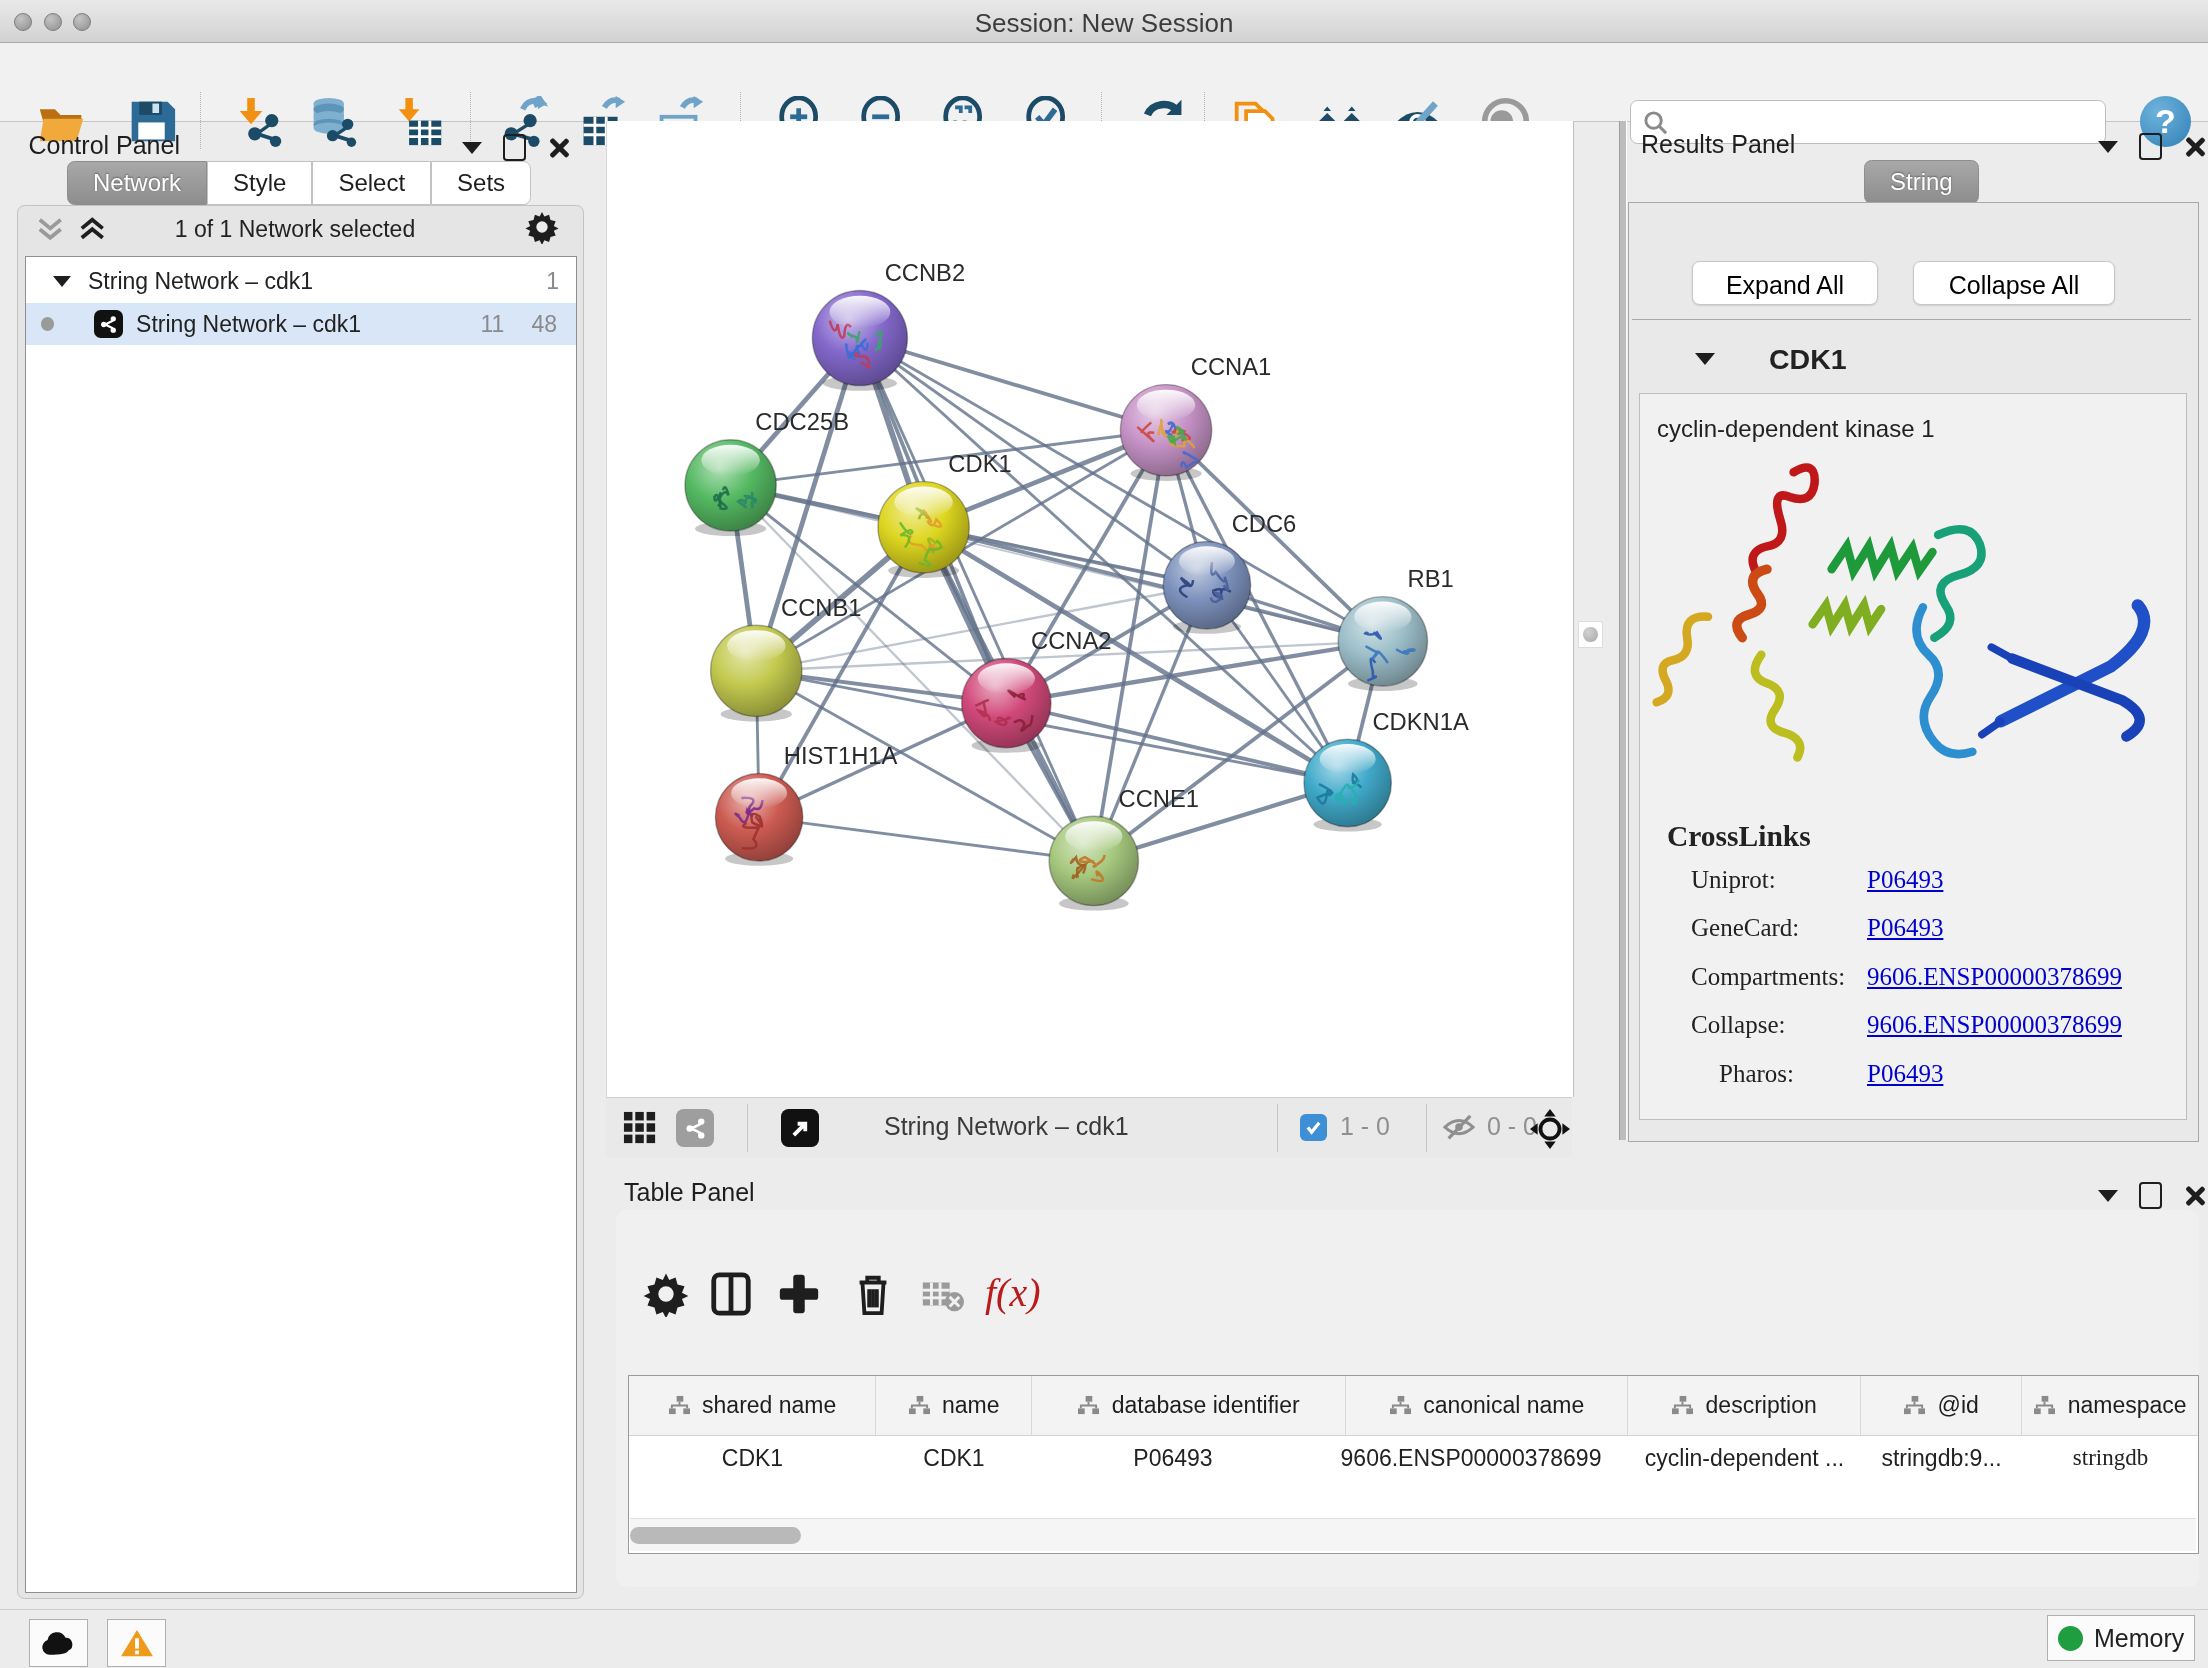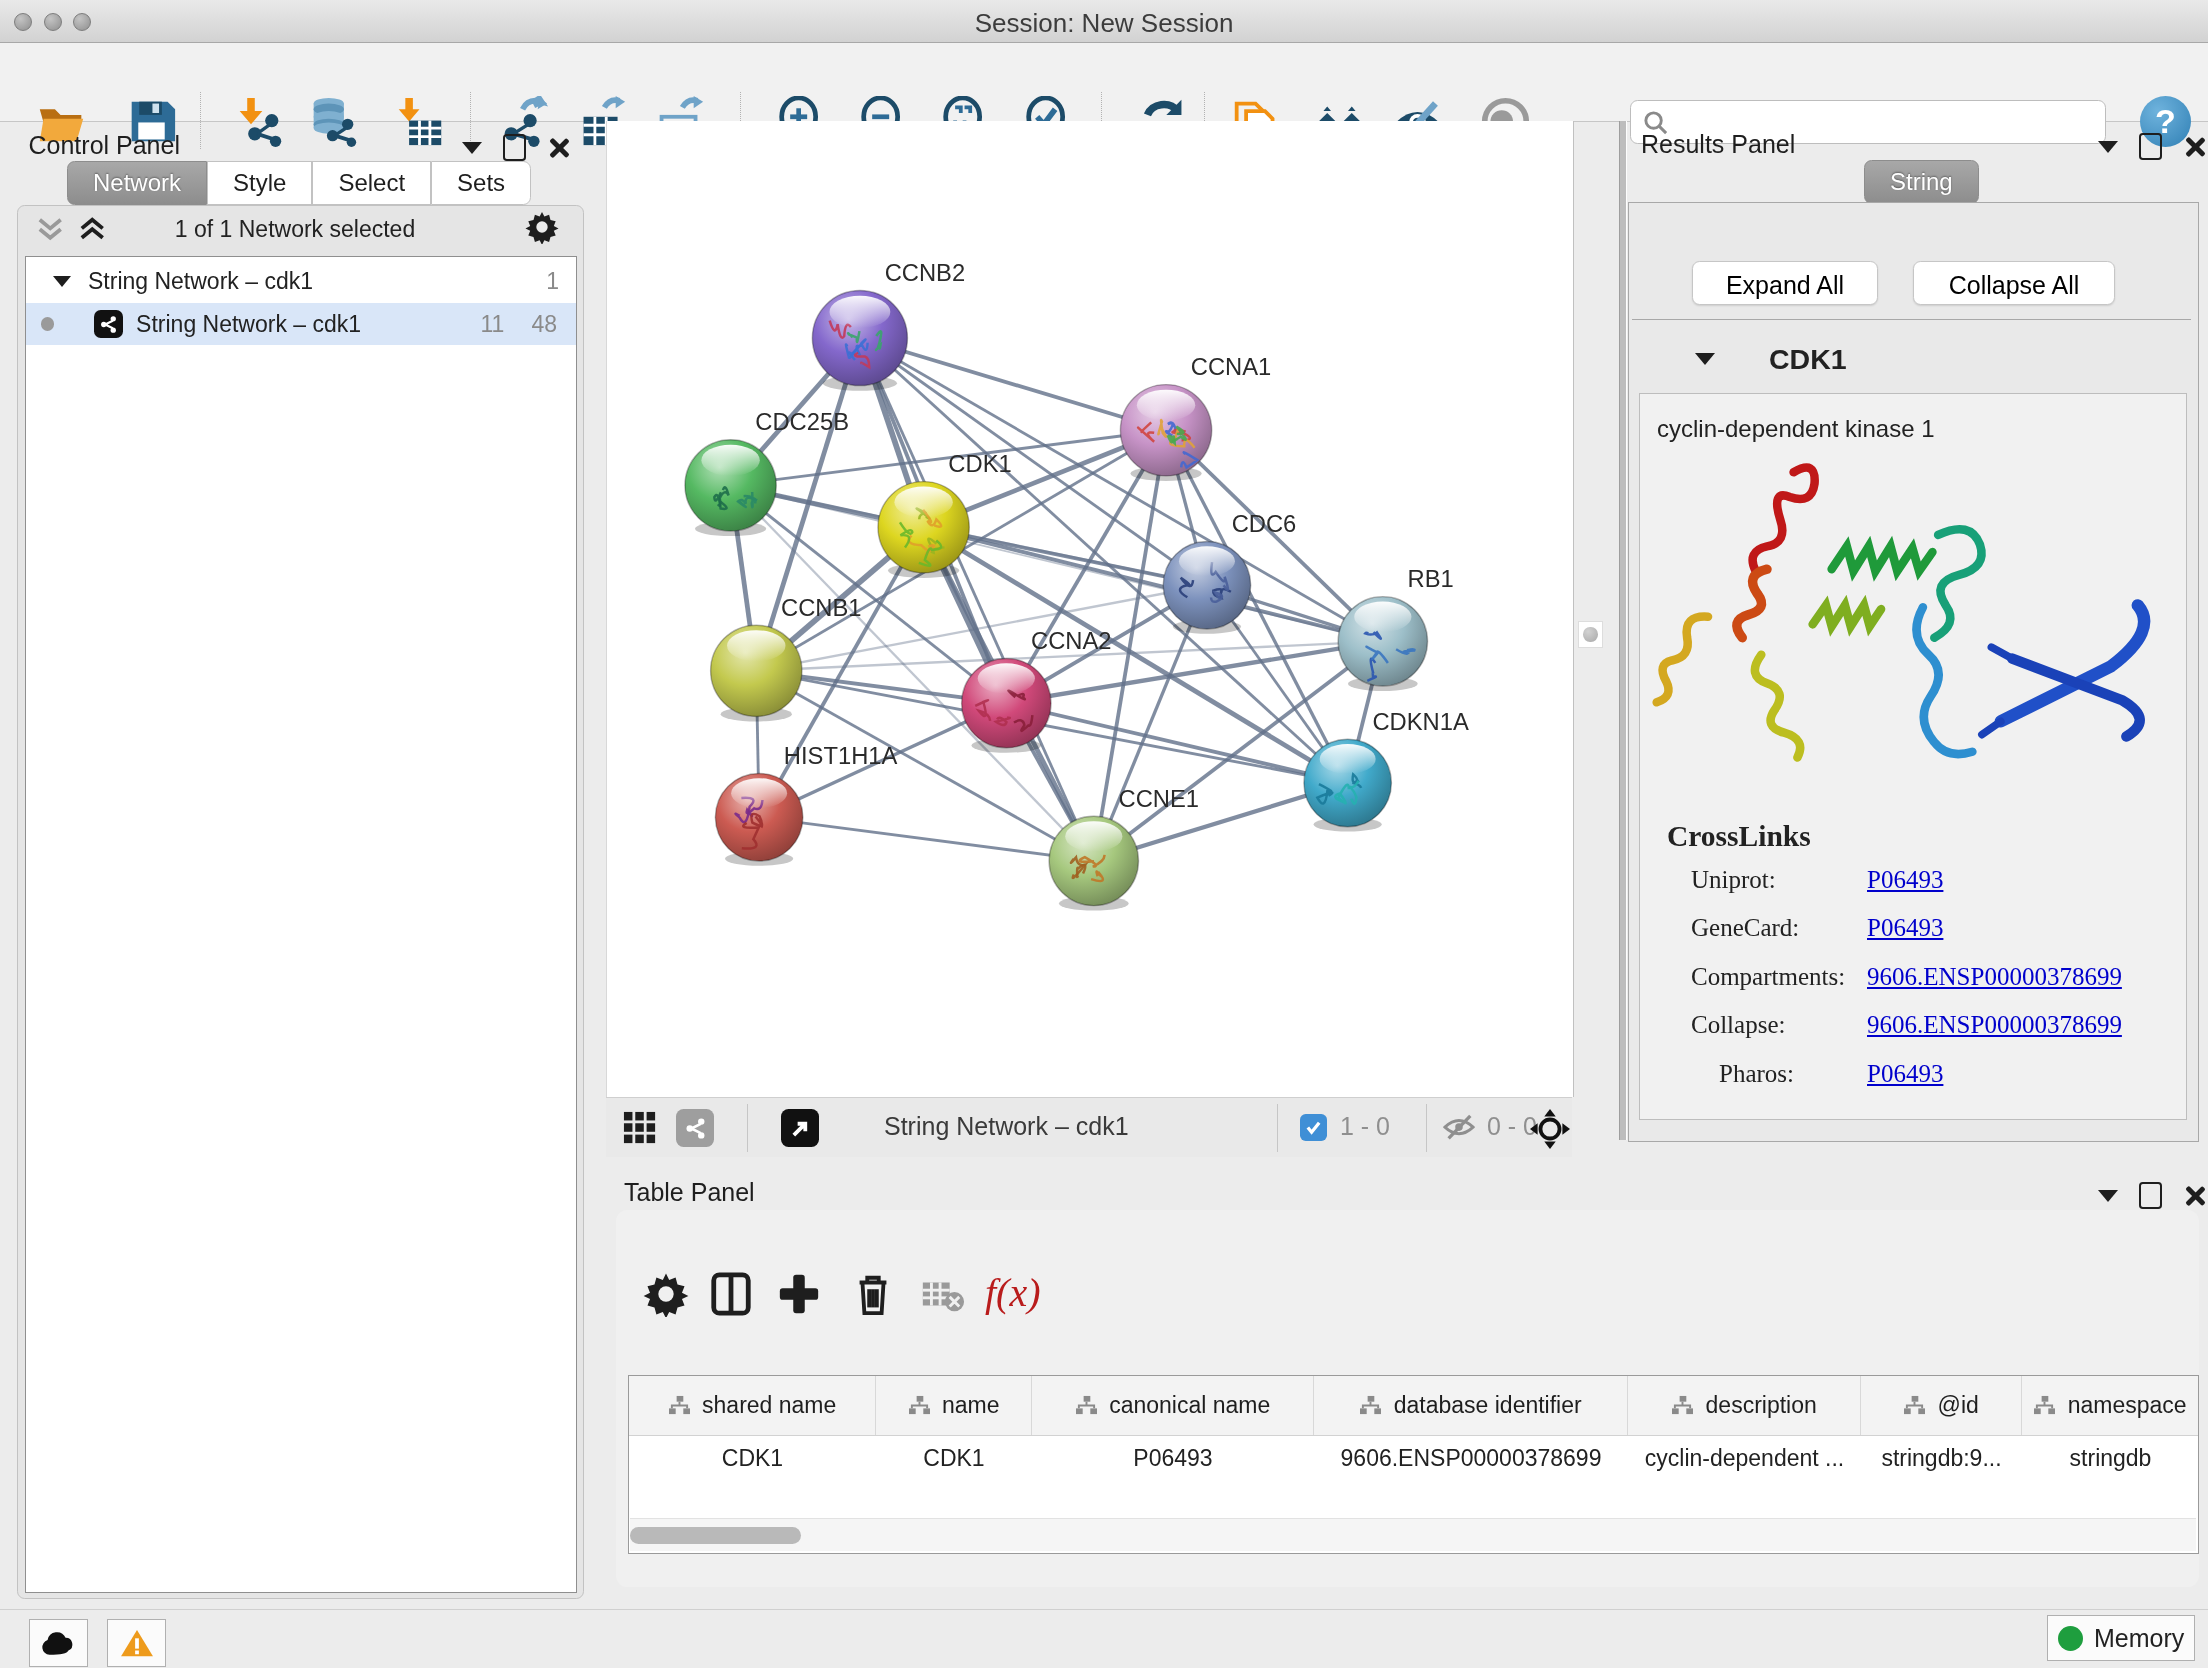--- a/index.html
+++ b/index.html
@@ -748,41 +748,41 @@
           <svg width="23" height="21" viewBox="0 0 24 22">
             <g fill="#8a8a8a">
               <rect x="9" y="1" width="7" height="6"></rect>
               <rect x="1" y="14" width="7" height="6"></rect>
               <rect x="16" y="14" width="7" height="6"></rect>
               <path d="M12 7 v4 M4 14 v-3 h16 v3" stroke="#8a8a8a" stroke-width="2" fill="none"></path>
             </g>
           </svg>
           <span>name</span>
         </div>
+        <div class="tbl-th" style="width: 314px;">
+          <svg width="23" height="21" viewBox="0 0 24 22">
+            <g fill="#8a8a8a">
+              <rect x="9" y="1" width="7" height="6"></rect>
+              <rect x="1" y="14" width="7" height="6"></rect>
+              <rect x="16" y="14" width="7" height="6"></rect>
+              <path d="M12 7 v4 M4 14 v-3 h16 v3" stroke="#8a8a8a" stroke-width="2" fill="none"></path>
+            </g>
+          </svg>
+          <span>database identifier</span>
+        </div>
         <div class="tbl-th" style="width: 282px;">
           <svg width="23" height="21" viewBox="0 0 24 22">
             <g fill="#8a8a8a">
               <rect x="9" y="1" width="7" height="6"></rect>
               <rect x="1" y="14" width="7" height="6"></rect>
               <rect x="16" y="14" width="7" height="6"></rect>
               <path d="M12 7 v4 M4 14 v-3 h16 v3" stroke="#8a8a8a" stroke-width="2" fill="none"></path>
             </g>
           </svg>
           <span>canonical name</span>
-        </div>
-        <div class="tbl-th" style="width: 314px;">
-          <svg width="23" height="21" viewBox="0 0 24 22">
-            <g fill="#8a8a8a">
-              <rect x="9" y="1" width="7" height="6"></rect>
-              <rect x="1" y="14" width="7" height="6"></rect>
-              <rect x="16" y="14" width="7" height="6"></rect>
-              <path d="M12 7 v4 M4 14 v-3 h16 v3" stroke="#8a8a8a" stroke-width="2" fill="none"></path>
-            </g>
-          </svg>
-          <span>database identifier</span>
         </div>
         <div class="tbl-th" style="width: 233px;">
           <svg width="23" height="21" viewBox="0 0 24 22">
             <g fill="#8a8a8a">
               <rect x="9" y="1" width="7" height="6"></rect>
               <rect x="1" y="14" width="7" height="6"></rect>
               <rect x="16" y="14" width="7" height="6"></rect>
               <path d="M12 7 v4 M4 14 v-3 h16 v3" stroke="#8a8a8a" stroke-width="2" fill="none"></path>
             </g>
           </svg>
@@ -812,21 +812,21 @@
         </div>
       </div>
     <div id="tbl-body">
         <div class="tbl-row">
           <div class="tbl-td" style="width: 247px;">CDK1</div>
           <div class="tbl-td" style="width: 156px;">CDK1</div>
           <div class="tbl-td" style="width: 282px;">P06493</div>
           <div class="tbl-td" style="width: 314px;">9606.ENSP00000378699</div>
           <div class="tbl-td" style="width: 233px;">cyclin-dependent ...</div>
           <div class="tbl-td" style="width: 161px;">stringdb:9...</div>
-          <div class="tbl-td" style="width: 177px;">stringdb</div>
+          <div class="tbl-td" style="width: 177px; font-family: Liberation Serif, serif;">stringdb</div>
         </div>
       </div>
   </div>
   <div class="abs tbl-scroll">
       <div class="tbl-thumb"></div>
     </div>
 
   <div class="abs statusbar"></div>
   <div class="st-btn" style="left:28.5px">
     <svg width="36" height="27" viewBox="0 0 38 28">

